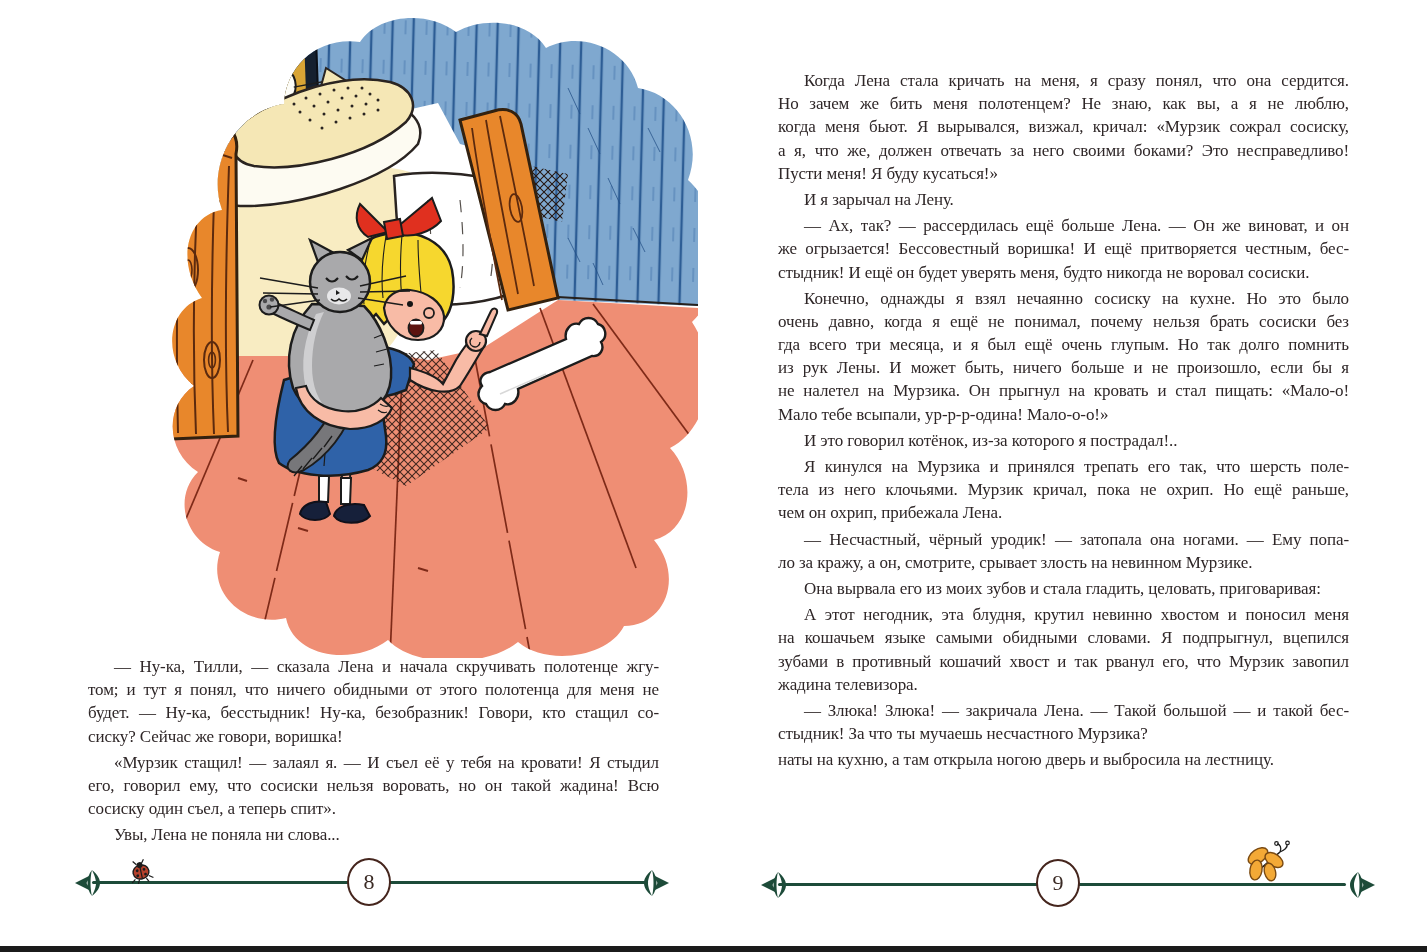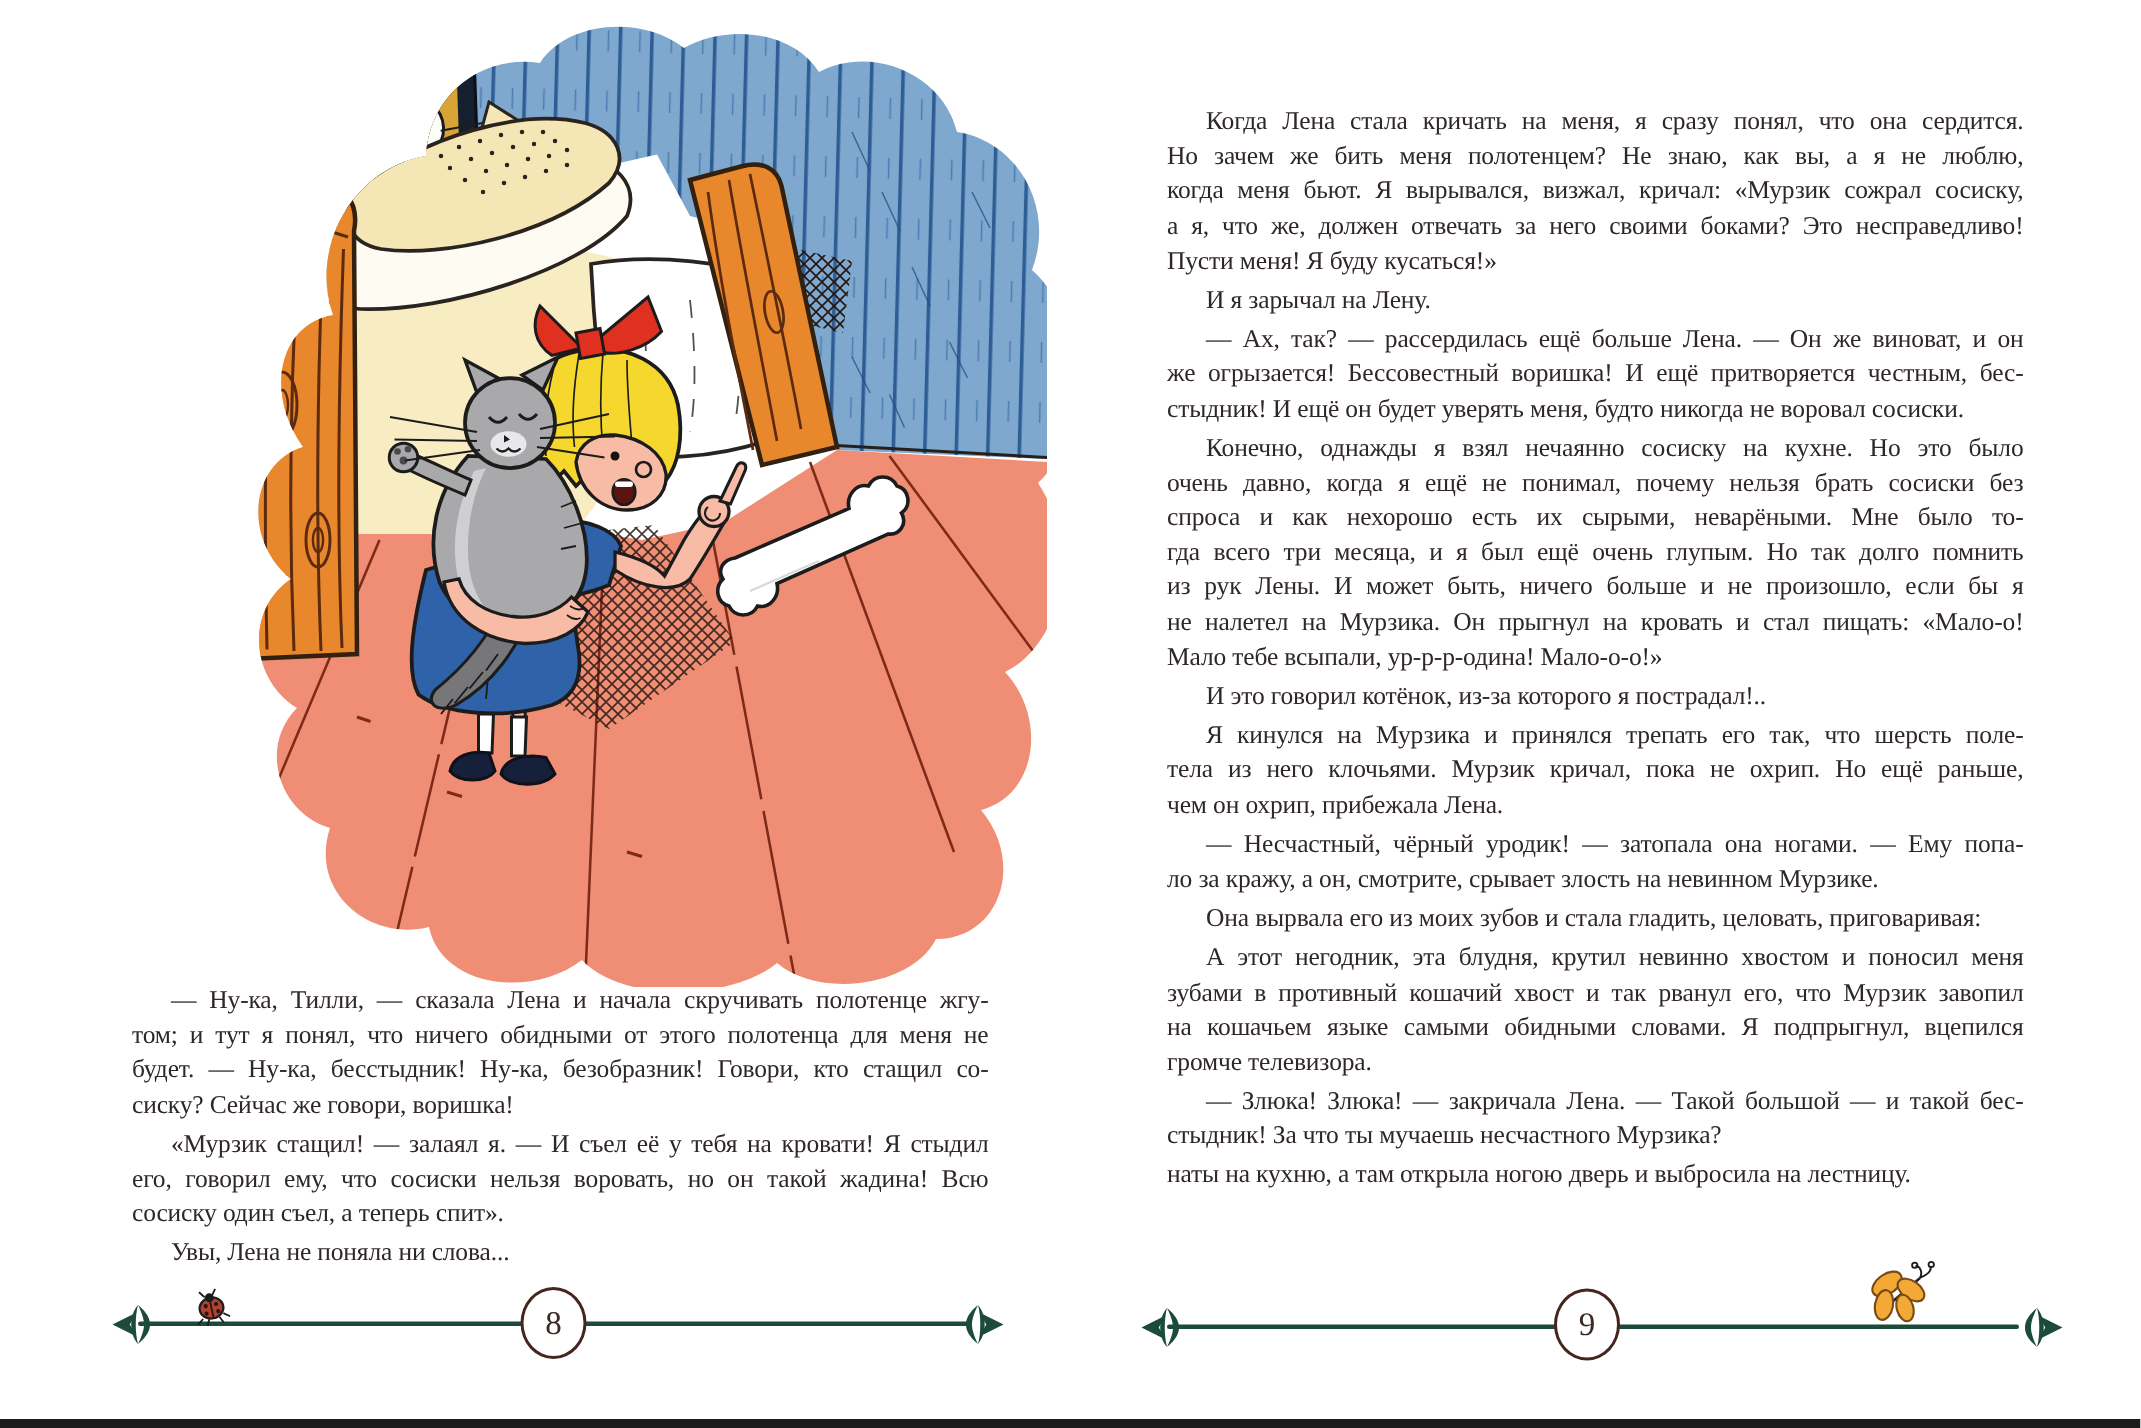--- a/index.html
+++ b/index.html
@@ -288,21 +288,20 @@
       <div class="line first last">И я зарычал на Лену.</div>
     </div>
     <div class="para">
       <div class="line first">— Ах, так? — рассердилась ещё больше Лена. — Он же виноват, и он</div>
       <div class="line">же огрызается! Бессовестный воришка! И ещё притворяется честным, бес-</div>
       <div class="line last">стыдник! И ещё он будет уверять меня, будто никогда не воровал сосиски.</div>
     </div>
     <div class="para">
       <div class="line first">Конечно, однажды я взял нечаянно сосиску на кухне. Но это было</div>
       <div class="line">очень давно, когда я ещё не понимал, почему нельзя брать сосиски без</div>
-      <div class="line">спроса и как нехорошо есть их сырыми, неварёными. Мне было то-</div>
       <div class="line">гда всего три месяца, и я был ещё очень глупым. Но так долго помнить</div>
       <div class="line">из рук Лены. И может быть, ничего больше и не произошло, если бы я</div>
       <div class="line">не налетел на Мурзика. Он прыгнул на кровать и стал пищать: «Мало-о!</div>
       <div class="line last">Мало тебе всыпали, ур-р-р-одина! Мало-о-о!»</div>
     </div>
     <div class="para">
       <div class="line first last">И это говорил котёнок, из-за которого я пострадал!..</div>
     </div>
     <div class="para">
       <div class="line first">Я кинулся на Мурзика и принялся трепать его так, что шерсть поле-</div>
@@ -311,23 +310,23 @@
     </div>
     <div class="para">
       <div class="line first">— Несчастный, чёрный уродик! — затопала она ногами. — Ему попа-</div>
       <div class="line last">ло за кражу, а он, смотрите, срывает злость на невинном Мурзике.</div>
     </div>
     <div class="para">
       <div class="line first last">Она вырвала его из моих зубов и стала гладить, целовать, приговаривая:</div>
     </div>
     <div class="para">
       <div class="line first">А этот негодник, эта блудня, крутил невинно хвостом и поносил меня</div>
+      <div class="line">на кошачьем языке самыми обидными словами. Я подпрыгнул, вцепился</div>
       <div class="line">зубами в противный кошачий хвост и так рванул его, что Мурзик завопил</div>
-      <div class="line">на кошачьем языке самыми обидными словами. Я подпрыгнул, вцепился</div>
-      <div class="line last">громче телевизора.</div>
+      <div class="line last">жадина телевизора.</div>
     </div>
     <div class="para">
       <div class="line first">— Злюка! Злюка! — закричала Лена. — Такой большой — и такой бес-</div>
       <div class="line last">стыдник! За что ты мучаешь несчастного Мурзика?</div>
     </div>
     <div class="para">
       <div class="line last">наты на кухню, а там открыла ногою дверь и выбросила на лестницу.</div>
     </div>
   </div>
 

